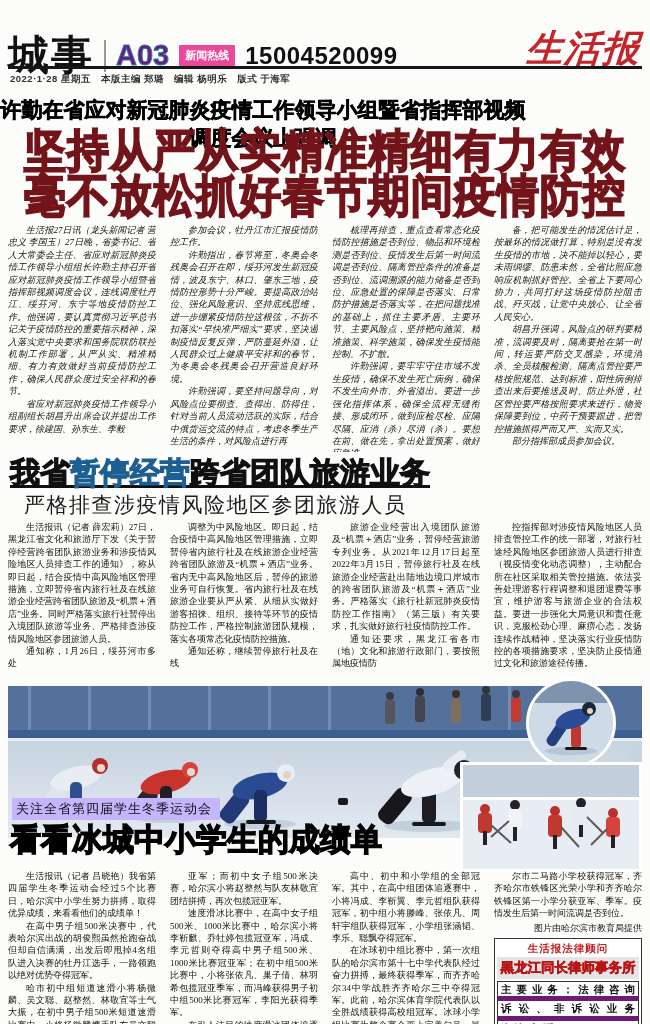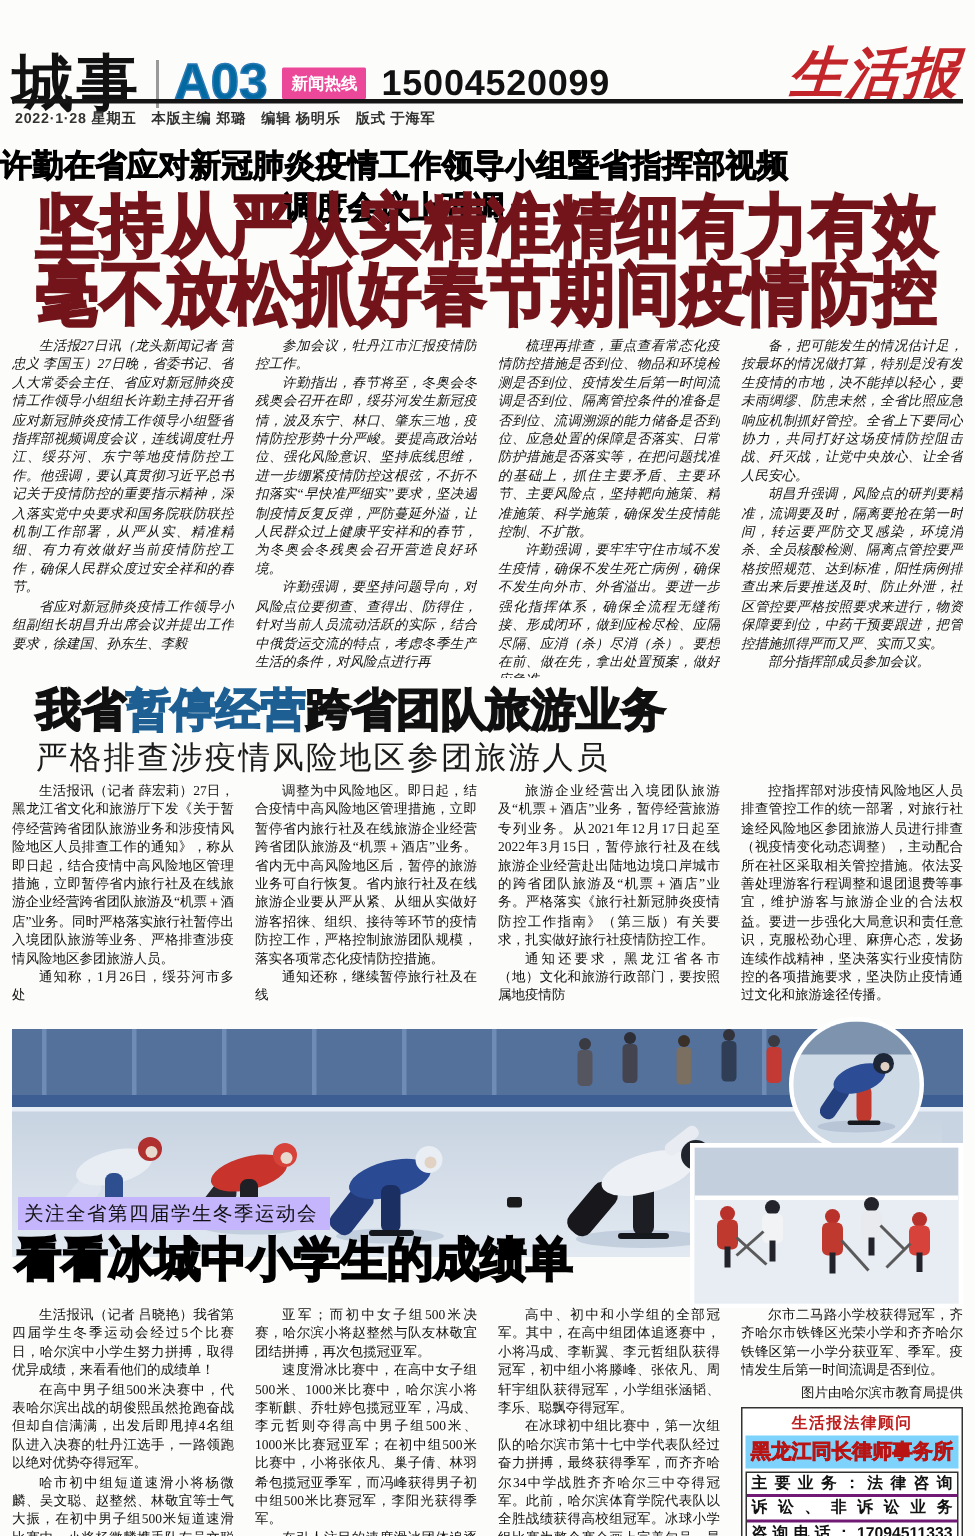--- a/index.html
+++ b/index.html
@@ -3,21 +3,21 @@
 <meta charset="utf-8">
 <style>
   html,body{margin:0;padding:0;background:#e9e9e9;}
   .page{position:relative;width:650px;height:1024px;background:#fcfcfa;margin:0 auto;
         overflow:hidden;font-family:"Liberation Serif","DejaVu Serif",serif;color:#111;}
   .abs{position:absolute;}
   
   .hdr-left{left:8px;top:28px;display:flex;align-items:center;gap:10px;}
   .section-name{font-family:Liberation Sans, sans-serif;font-size:41px;font-weight:bold;letter-spacing:2px;}
   .hdr-divider{width:2px;height:32px;background:#999;}
-  .page-no{font-family:"Liberation Sans","DejaVu Sans",sans-serif;font-size:34px;font-weight:bold;color:#0369a1;-webkit-text-stroke:1px #2b7ab8;}
+  .page-no{font-family:"Liberation Sans","DejaVu Sans",sans-serif;font-size:29px;font-weight:bold;color:#701a75;-webkit-text-stroke:1px #2b7ab8;}
   .hotline-badge{background:#ec4899;color:#fff;font-family:"Liberation Sans",sans-serif;
         font-size:11px;font-weight:bold;padding:3px 6px;border-radius:1px;}
   .hotline-num{font-family:"Liberation Sans",sans-serif;font-size:24px;font-weight:bold;letter-spacing:.5px;}
   .masthead{right:10px;top:24px;font-size:37px;font-weight:bold;color:#c3262a;
         font-style:italic;letter-spacing:1px;transform:skewX(-4deg);}
   .rule-thick{left:8px;top:66px;width:634px;height:3px;background:#161616;}
   .dateline{left:10px;top:73px;font-family:"Liberation Sans",sans-serif;font-size:9.5px;color:#333;font-weight:bold;letter-spacing:.5px;}
   
   .a1-kicker{left:0;top:96px;width:526px;text-align:center;font-family:"Liberation Sans","DejaVu Sans",sans-serif;
         font-size:21px;font-weight:bold;letter-spacing:0px;color:#000;-webkit-text-stroke:.6px #000;}
@@ -26,45 +26,45 @@
         letter-spacing:1px;transform:scaleY(1.08);}
   .a1-big.l1{top:123px;} .a1-big.l2{top:168px;}
   
   .col{position:absolute;width:148px;overflow:hidden;text-align:justify;}
   .col p{margin:0;text-indent:2em;font-size:9px;line-height:12.4px;}
   .a1col{top:224px;height:228px;font-style:italic;}
   .a2col{top:521px;height:162px;}
   .a3col{top:870px;height:154px;}
   .c1{left:8px;} .c2{left:170px;} .c3{left:332px;} .c4{left:494px;}
   
-  .a2-head{left:24px;top:453px;font-family:"Liberation Sans",sans-serif;font-size:30px;font-weight:bold;
-        -webkit-text-stroke:1.2px currentColor;color:#101010;white-space:nowrap;}
+  .a2-head{left:10px;top:453px;font-family:"Liberation Sans",sans-serif;font-size:30px;font-weight:bold;
+        -webkit-text-stroke:1.2px currentColor;color:#101010;white-space:nowrap;text-decoration:underline;}
   .a2-head .hl{color:#1d5f93;-webkit-text-stroke:1.2px #1d5f93;}
   .a2-sub{left:24px;top:491px;font-family:"Liberation Sans",sans-serif;font-size:21px;color:#1b1b1b;letter-spacing:1.5px;}
   
   .photo-main{left:8px;top:686px;width:634px;height:152px;overflow:hidden;background:#c6d2e0;}
   .inset-circle{left:526px;top:678px;width:90px;height:90px;border-radius:50%;overflow:hidden;
         border:3px solid #fff;box-sizing:border-box;background:#cdd8e5;}
   .inset-hockey{left:460px;top:762px;width:182px;height:110px;overflow:hidden;
         border:3px solid #fff;box-sizing:border-box;background:#e4eaf1;}
   .kicker3{left:12px;top:798px;background:#c4b5fd;padding:2px 8px 2px 4px;
         font-family:"Liberation Sans",sans-serif;font-size:13px;color:#111;letter-spacing:1px;}
   .a3-head{left:10px;top:819px;font-family:"Liberation Sans",sans-serif;font-size:31px;font-weight:bold;
         -webkit-text-stroke:1.4px #000;color:#000;white-space:nowrap;}
   .credit{text-indent:0 !important;text-align:right;margin-top:2px !important;}
   
   .adbox{margin-top:4px;border:1px solid #333;padding:2px;background:#fff;}
   .ad-title{color:#c01f1f;font-family:"Liberation Sans",sans-serif;font-size:10.5px;font-weight:bold;
         text-align:center;letter-spacing:1px;padding:1px 0;}
-  .ad-firm{background:#7dd3fc;color:#b81414;font-family:"Liberation Sans",sans-serif;font-size:13.5px;
+  .ad-firm{background:#e5e5e5;color:#b81414;font-family:"Liberation Sans",sans-serif;font-size:13.5px;
         font-weight:bold;text-align:center;padding:2px 0;-webkit-text-stroke:.5px #b81414;}
   .ad-lines{border:1px solid #333;margin-top:2px;}
   .ad-lines p{margin:0;font-family:"Liberation Sans",sans-serif;font-size:10.5px;font-weight:bold;
         padding:1px 3px;text-align:justify;text-align-last:justify;text-indent:0;}
-  .ad-lines p + p{border-top:2px solid #701a75;}
+  .ad-lines p + p{border-top:5px solid #701a75;}
   svg{display:block;}
 </style>
 </head>
 <body>
 
 <div class="page">
 
   <div class="abs hdr-left">
     <span class="section-name">城事</span>
     <span class="hdr-divider"></span>

